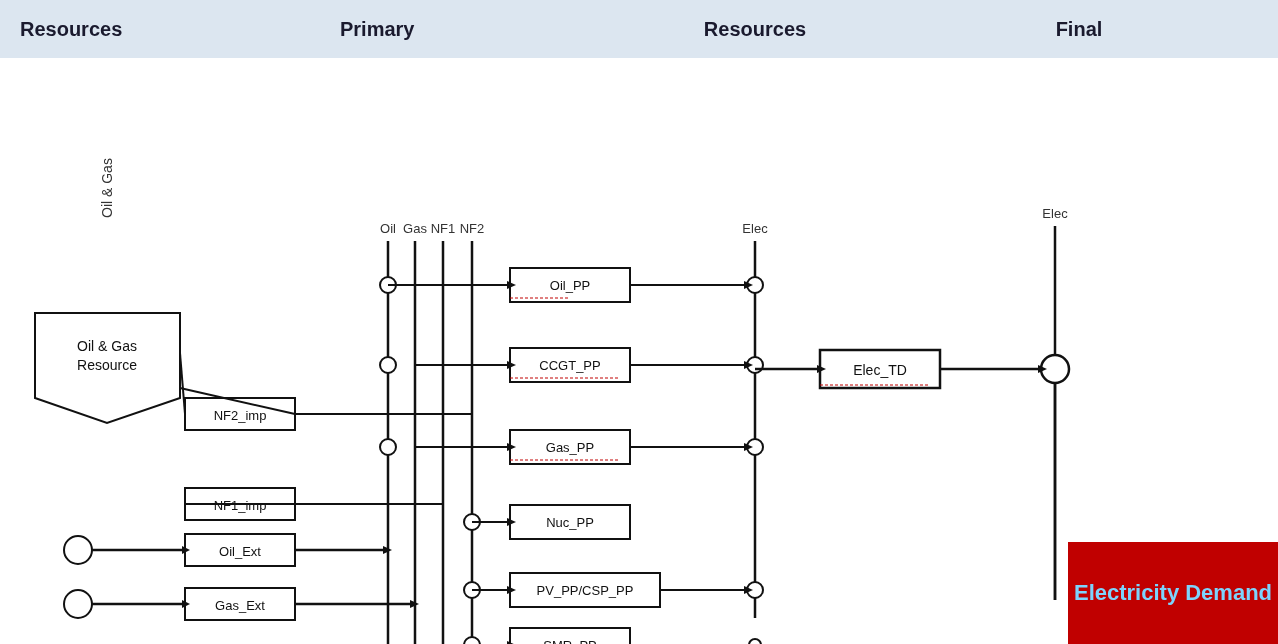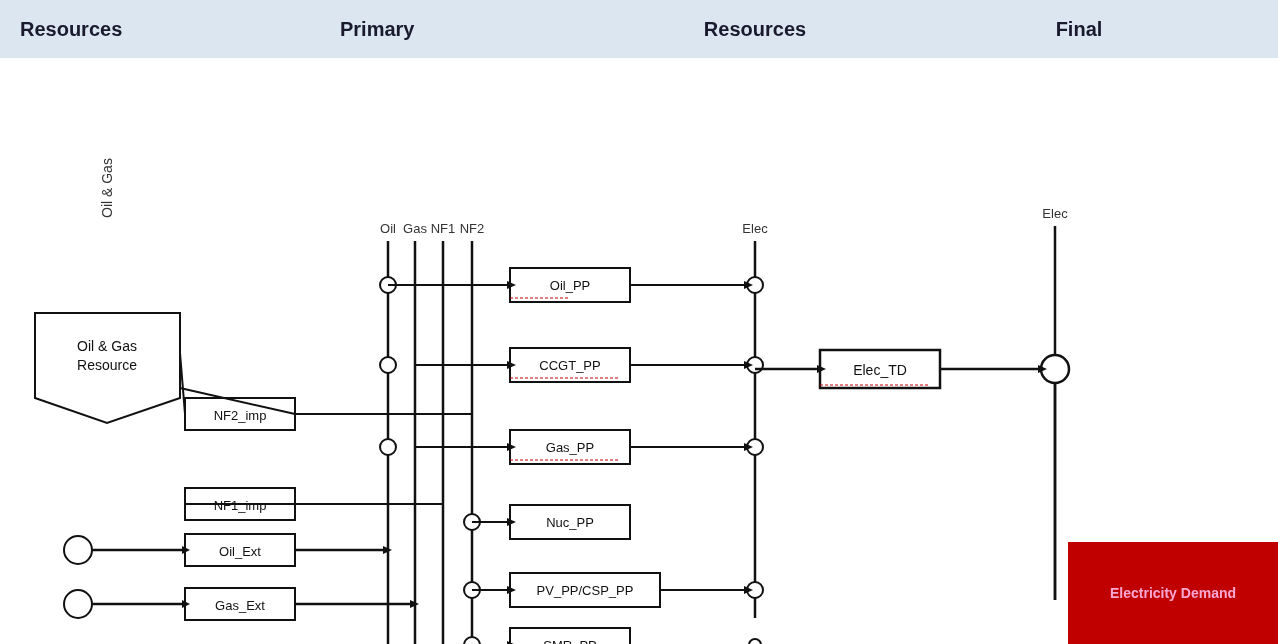--- a/index.html
+++ b/index.html
@@ -53,22 +53,22 @@
       bottom: 0;
       right: 0;
       width: 210px;
       height: 102px;
       background: #c00000;
       display: flex;
       align-items: center;
       justify-content: center;
     }
     .elec-demand-text {
-      color: #f9a8d4;
-      font-size: 14px;
+      color: #7dd3fc;
+      font-size: 22px;
       font-weight: bold;
       text-align: center;
       line-height: 1.2;
     }
   </style>
 </head>
 <body>
 
 <div class="header-bar">
   <div class="header-section resources">Resources</div>

